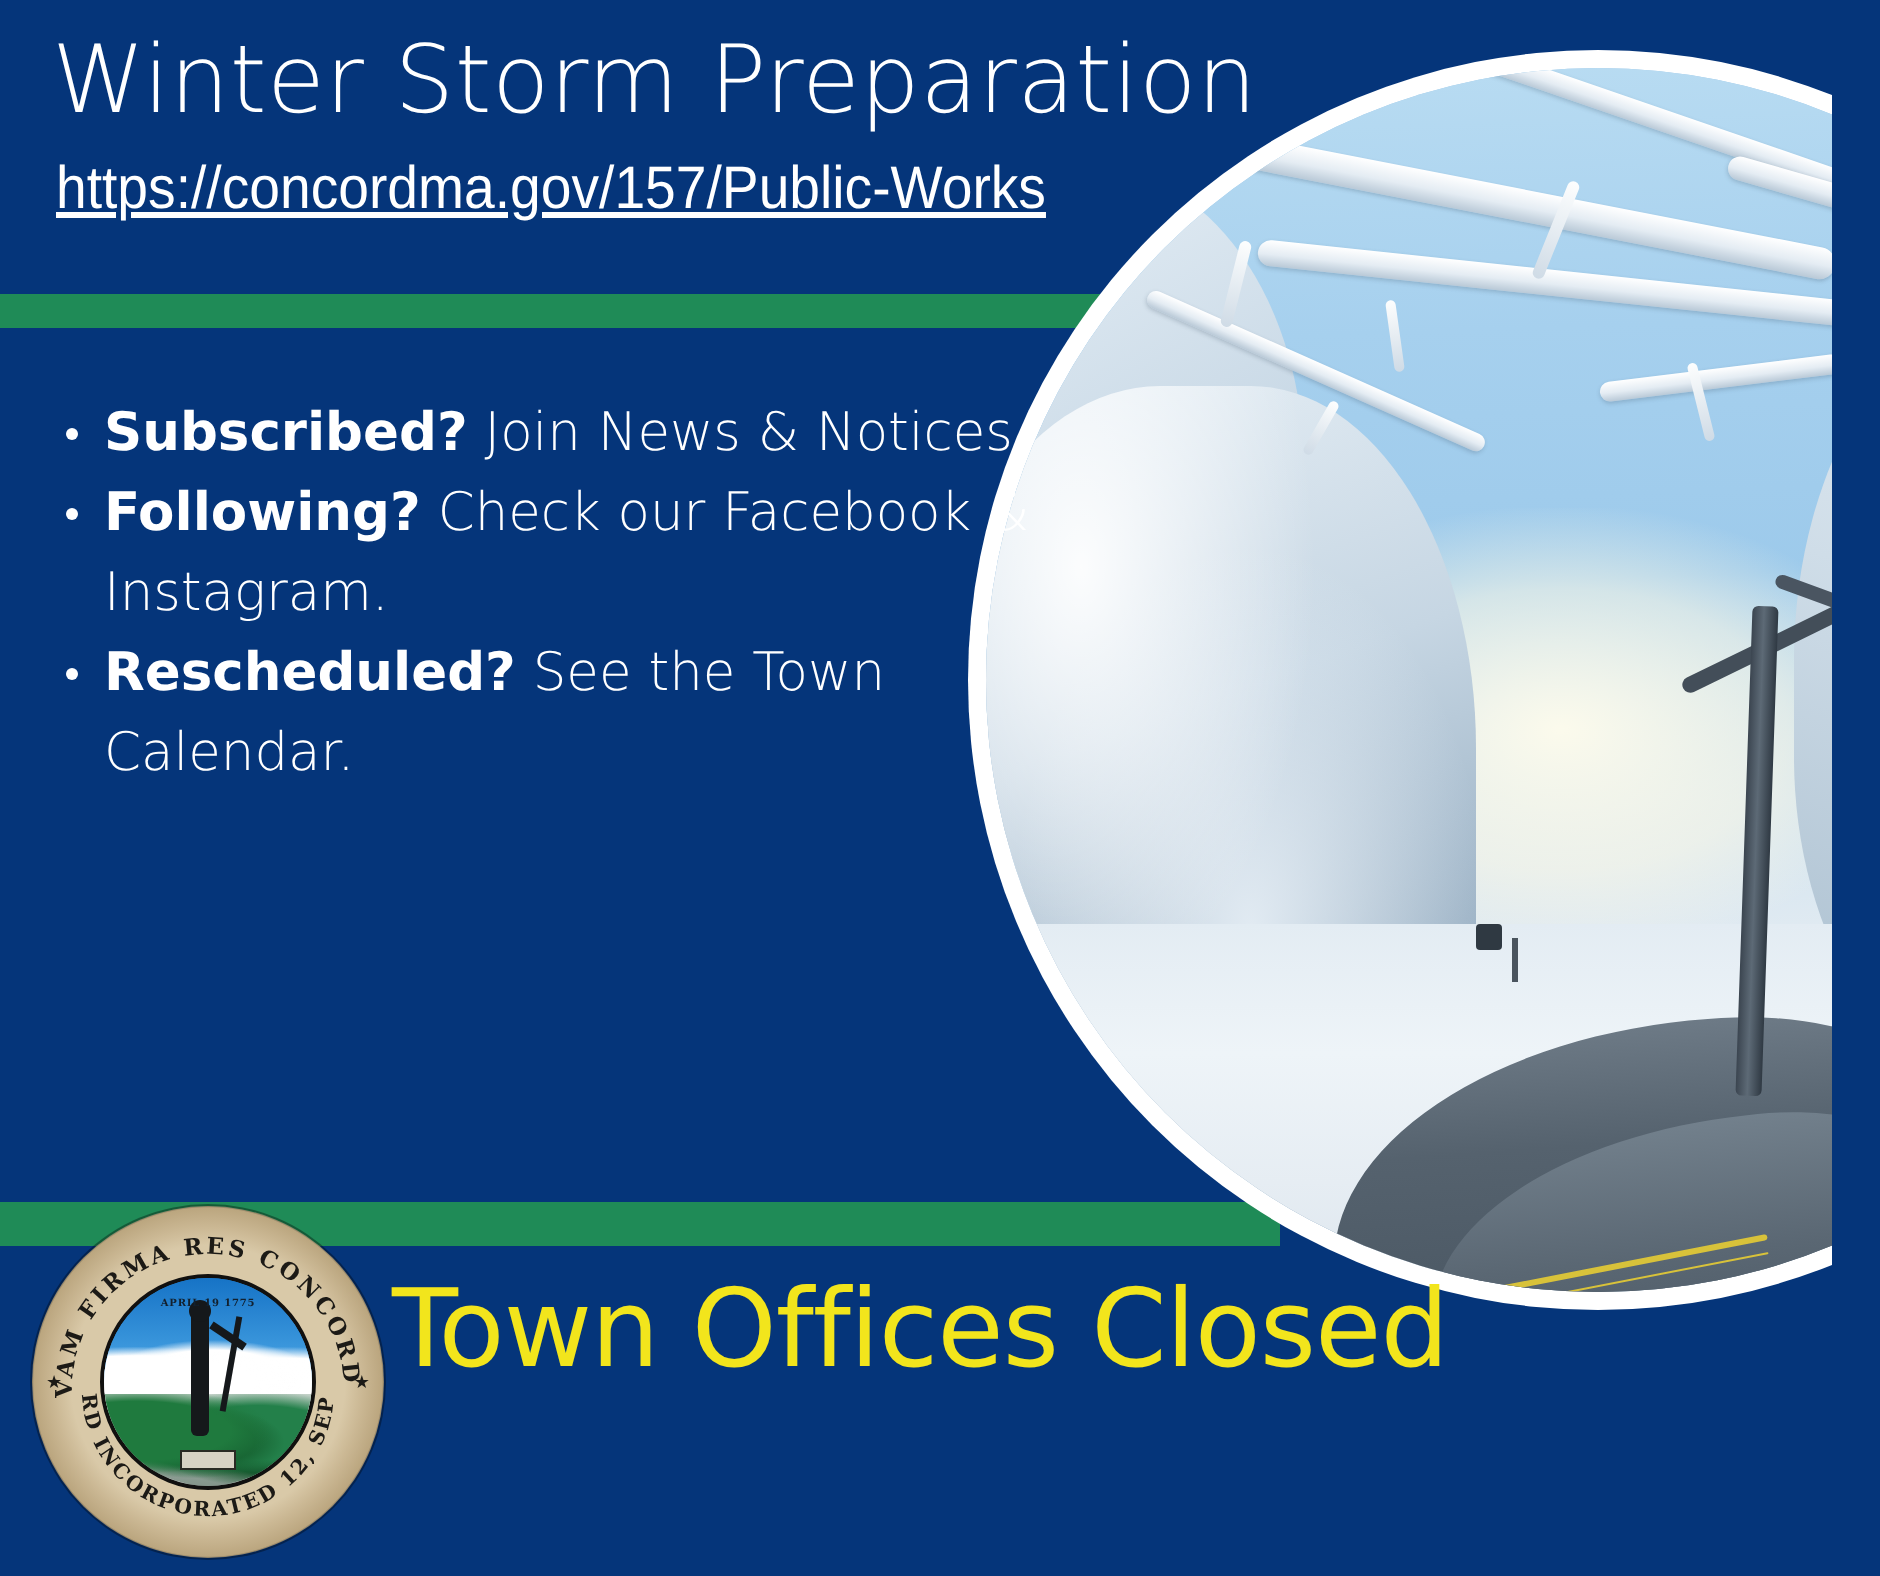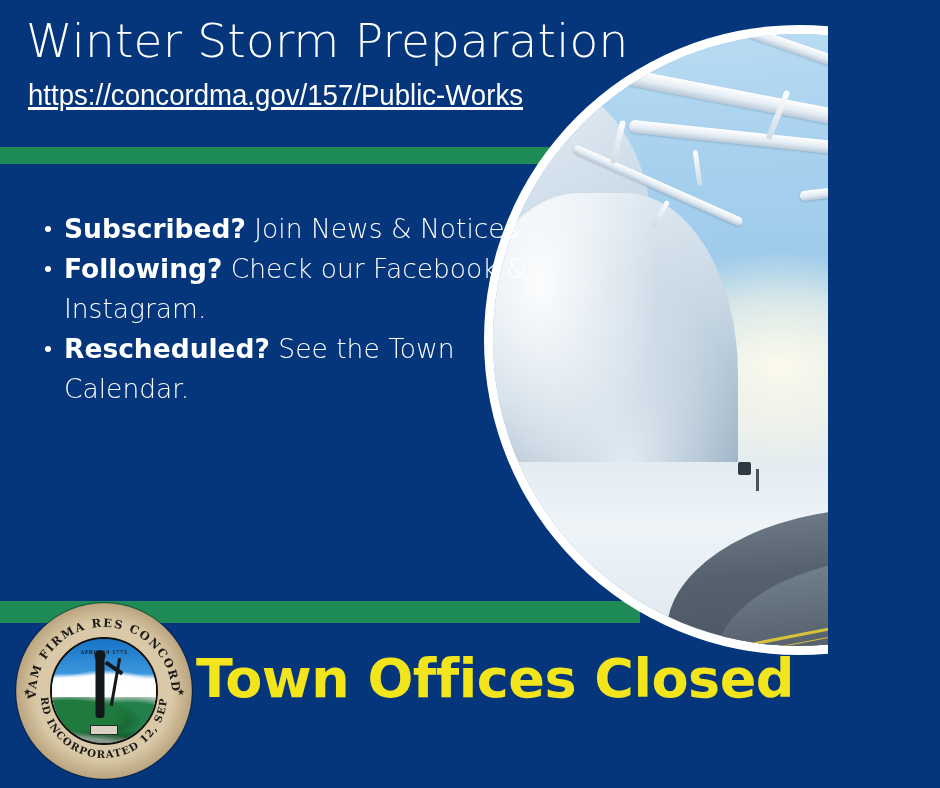--- a/index.html
+++ b/index.html
@@ -5,21 +5,21 @@
   html,body{margin:0;padding:0;}
   body{
     width:940px;height:788px;
     background:#05357a;
     font-family:"DejaVu Sans", sans-serif;
     overflow:hidden;
     position:relative;
   }
   #poster{
     position:absolute;inset:0;
-    width:828px;height:788px;
+    width:916px;height:788px;
     background:#05357a;
     overflow:hidden;
   }
 
   
   .green-bar{
     position:absolute;left:0;
     background:#1f8b57;
     z-index:3;
   }
@@ -47,21 +47,21 @@
     z-index:6;
     font-family:"Liberation Sans Narrow","Liberation Sans", sans-serif;
     transform:scaleX(.92);
     transform-origin:left top;
   }
 
   
   #bullets{
     position:absolute;left:22px;top:193px;
     width:500px;
-    margin:16px;padding:0;
+    margin:4px;padding:0;
     list-style:none;
     z-index:6;
   }
   #bullets li{
     position:relative;
     padding-left:26px;
     color:#ffffff;
     font-size:26.5px;
     line-height:40px;
     margin-bottom:0px;
@@ -212,24 +212,24 @@
     width:13px;height:13px;background:#2f3942;border-radius:2px;
   }
   #sign-post{
     position:absolute;left:43%;top:71%;
     width:3px;height:22px;background:#4a545e;
   }
 
   
   #bottom-text{
     position:absolute;
-    left:196px;top:651px;
+    left:196px;top:637px;
     z-index:7;
     color:#f2e51c;
-    font-weight:700;
+    font-weight:400;
     font-size:54px;
     line-height:55px;
     letter-spacing:-.5px;
     font-family:"DejaVu Sans", sans-serif;
     white-space:nowrap;
   }
   #bottom-text .l2{display:block;}
 
   
   #seal{

